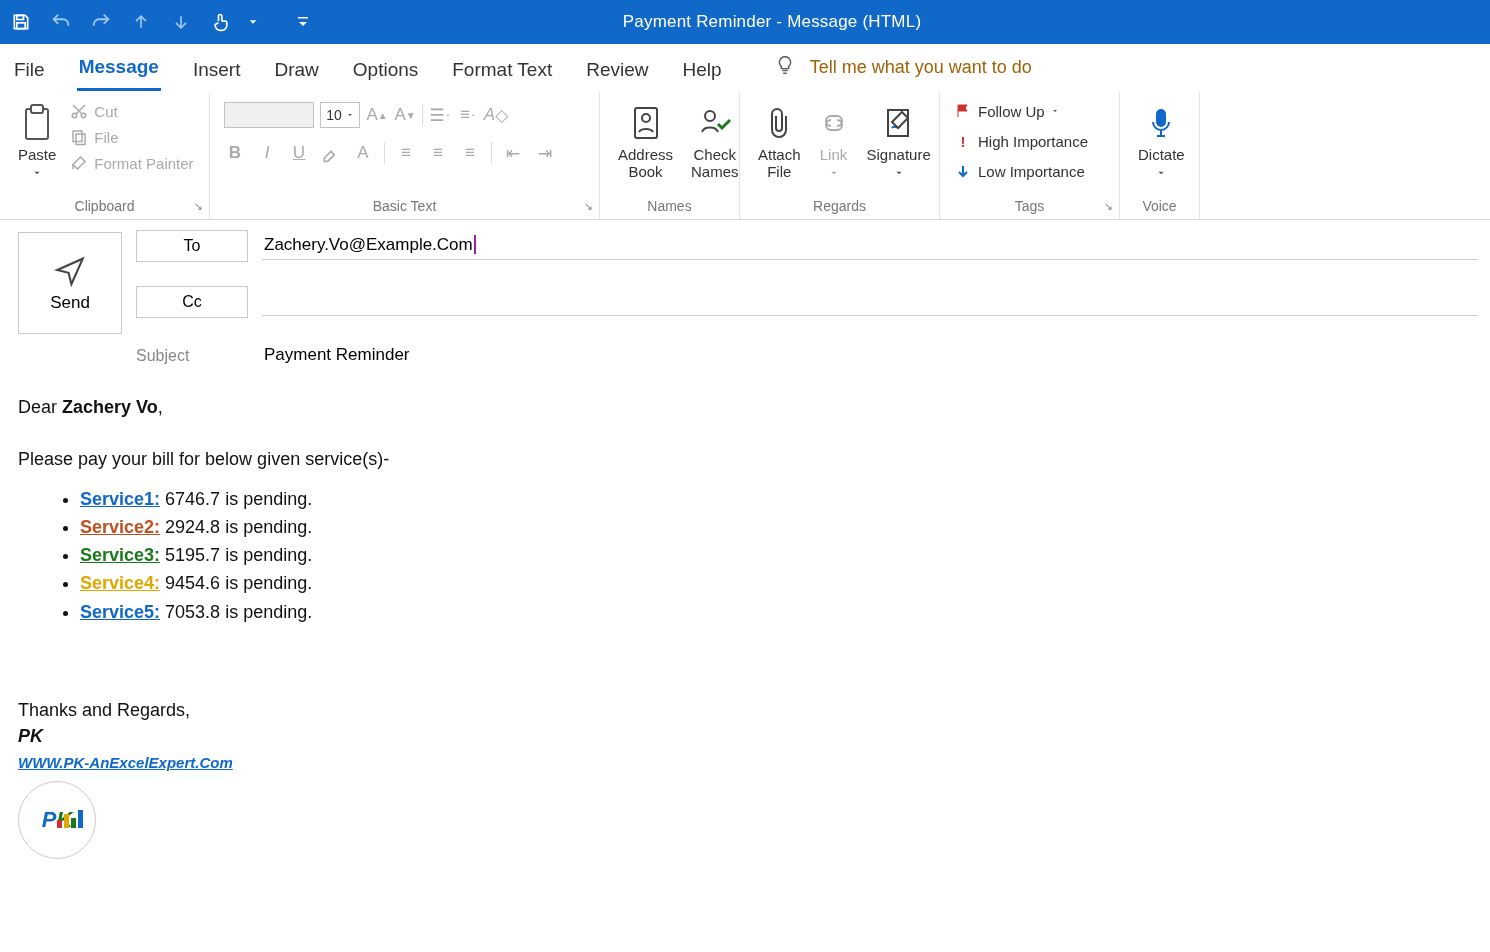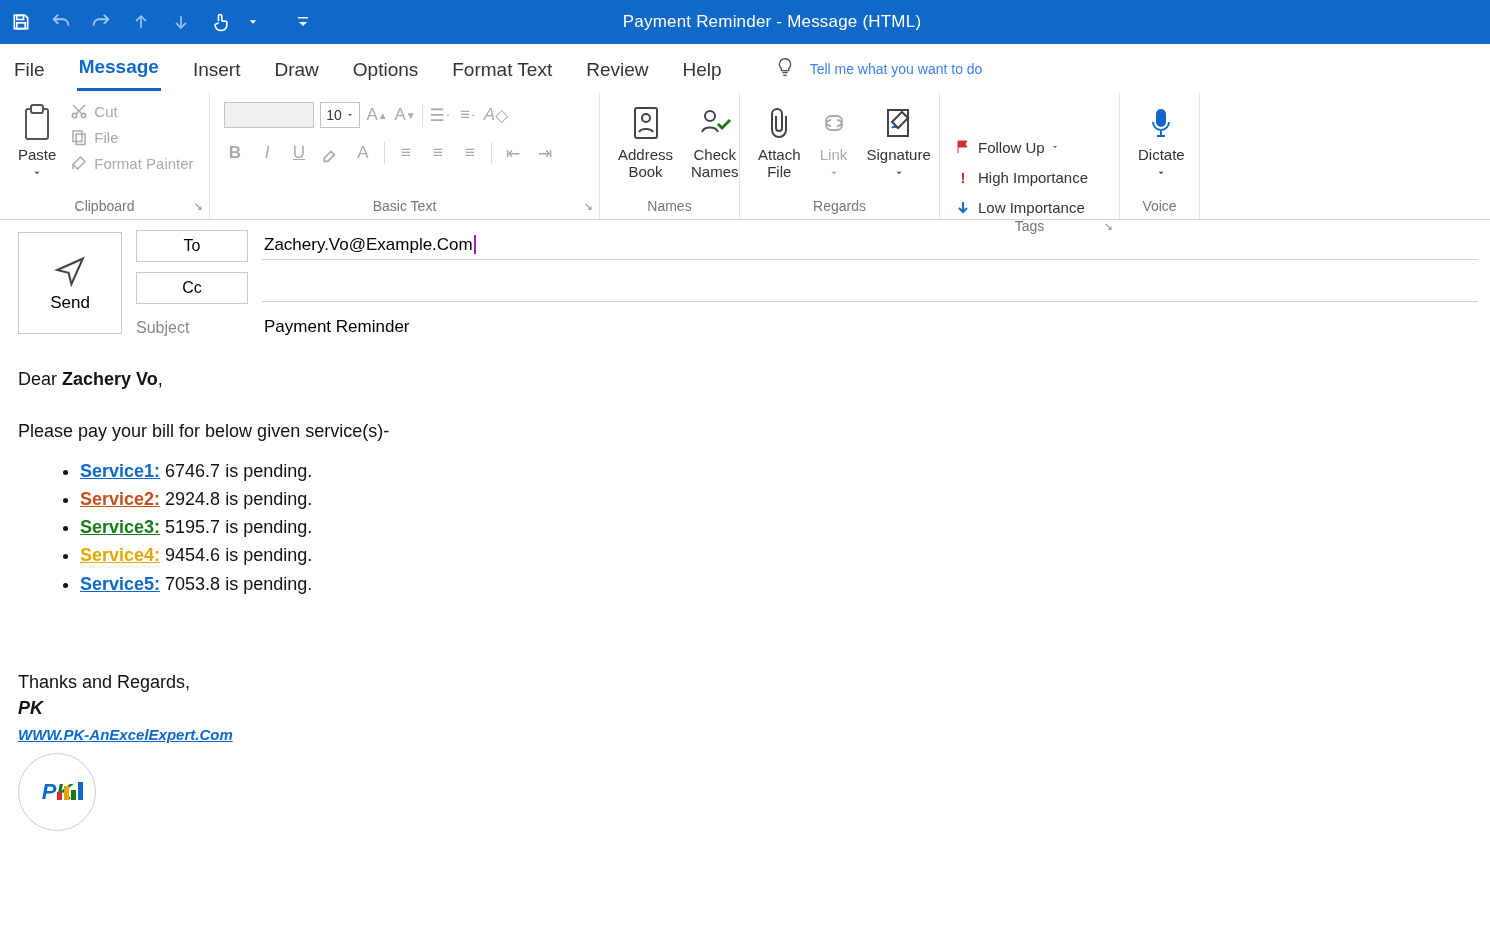--- a/index.html
+++ b/index.html
@@ -9,21 +9,21 @@
 .title-bar { height: 44px; background: #1068c9; display: flex; align-items: center; padding: 0 10px; color: #fff; }
 .title-bar-qat { display: flex; align-items: center; gap: 18px; }
 .title-bar-qat .qat-icon { width: 22px; height: 22px; display:flex; align-items:center; justify-content:center; }
 .title-text { flex: 1; text-align: center; font-size: 17px; font-weight: 400; letter-spacing: .2px; }
 .title-bar-right { width: 250px; }
 
 
 .tab-strip { height: 48px; background: #fff; border-bottom: 1px solid #fff; display: flex; align-items: flex-end; padding: 0 12px; gap: 30px; }
 .tab-item { font-size: 19px; color: #333; padding: 2px 2px 10px; cursor: pointer; }
 .tab-item.active { color: #1068c9; border-bottom: 3px solid #1068c9; font-weight:600; }
-.tell-me { display:flex; align-items:center; gap:14px; color:#3b82f6; font-size:14px; padding-bottom:10px; margin-left:20px; }
+.tell-me { display:flex; align-items:center; gap:14px; color:#a16207; font-size:18px; padding-bottom:10px; margin-left:20px; }
 
 
 .ribbon { display: flex; background: #fff; border-bottom: 1px solid #d7d7d7; height: 128px; }
 .ribbon-group { display: flex; flex-direction: column; justify-content: space-between; padding: 6px 6px 2px; border-right: 1px solid #e4e4e4; }
 .ribbon-group-label { text-align: center; font-size: 14px; color: #777; display:flex; align-items:center; justify-content:center; position:relative; height:22px; }
 .ribbon-group-label .launcher { position:absolute; right:0; font-size:11px; color:#888; }
 .ribbon-body { display:flex; align-items:flex-start; gap:2px; padding: 0 4px; flex:1; }
 
 .big-btn { display:flex; flex-direction:column; align-items:center; font-size:15px; color:#333; padding: 4px 8px; cursor:pointer; line-height:1.15; text-align:center; }
 .big-btn .ico { height: 42px; display:flex; align-items:center; justify-content:center; margin-bottom:2px; }
@@ -36,21 +36,21 @@
 .font-row2 { display:flex; align-items:center; gap:10px; }
 .font-name { width: 90px; height:26px; border:1px solid #c2c2c2; background:#f0f0f0; }
 .font-size { width: 40px; height:26px; border:1px solid #c2c2c2; display:flex; align-items:center; justify-content:center; font-size:14px; color:#333; }
 .icon-cell { width:22px; height:22px; display:flex; align-items:center; justify-content:center; color:#505050; font-size:17px; }
 
 
 .compose-area { padding: 10px 12px 0 18px; }
 .compose-header { display:flex; align-items:flex-start; gap:14px; }
 .send-button { width:104px; height: 102px; border:1px solid #c9c9c9; display:flex; flex-direction:column; align-items:center; justify-content:center; gap:6px; font-size:17px; cursor:pointer; margin-top:2px; }
 .send-button svg { width:34px; height:34px; }
-.addr-rows { flex:1; display:flex; flex-direction:column; gap:10px; }
+.addr-rows { flex:1; display:flex; flex-direction:column; gap:24px; }
 .addr-row { display:flex; align-items:center; gap:14px; }
 .addr-label { width:112px; height:32px; border:1px solid #c9c9c9; display:flex; align-items:center; justify-content:center; font-size:16px; cursor:pointer;}
 .addr-field { flex:1; border-bottom:1px solid #d0d0d0; padding: 3px 2px; font-size:17px; min-height:28px; }
 .addr-field .recipient { border-right:2px solid #a21caf; padding-right:1px;}
 .subject-row { display:flex; align-items:center; gap:14px; }
 .subject-label { width: 112px; color:#888; text-align:left; font-size:16px; }
 
 
 .mail-body { padding: 24px 10px 0 0; font-size:18px; color:#111; line-height:1.45; }
 .mail-body p { margin: 0; }
@@ -311,21 +311,21 @@
             </svg></span>
       </div>
     </div>
     <div class="ribbon-group-label">
         <span>Regards</span>
       </div>
   </div>
 
   <div class="ribbon-group" style="width:180px;">
     <div class="ribbon-body">
-      <div class="small-row" style="gap:8px; padding-top:2px;margin-top:36px;">
+      <div class="small-row" style="gap:8px; padding-top:2px;">
         <div class="small-btn">
           <span class="ico">
               <svg width="16" height="16" viewBox="0 0 16 16">
                 <path d="M3 2v12M3 2h9l-2 3 2 3H3" fill="#d03030" stroke="#d03030"></path>
               </svg>
             </span>
           <span>Follow Up</span>
           <svg width="8" height="6" viewBox="0 0 12 12" fill="#555">
               <path d="M2 4l4 4 4-4z"></path>
             </svg>

